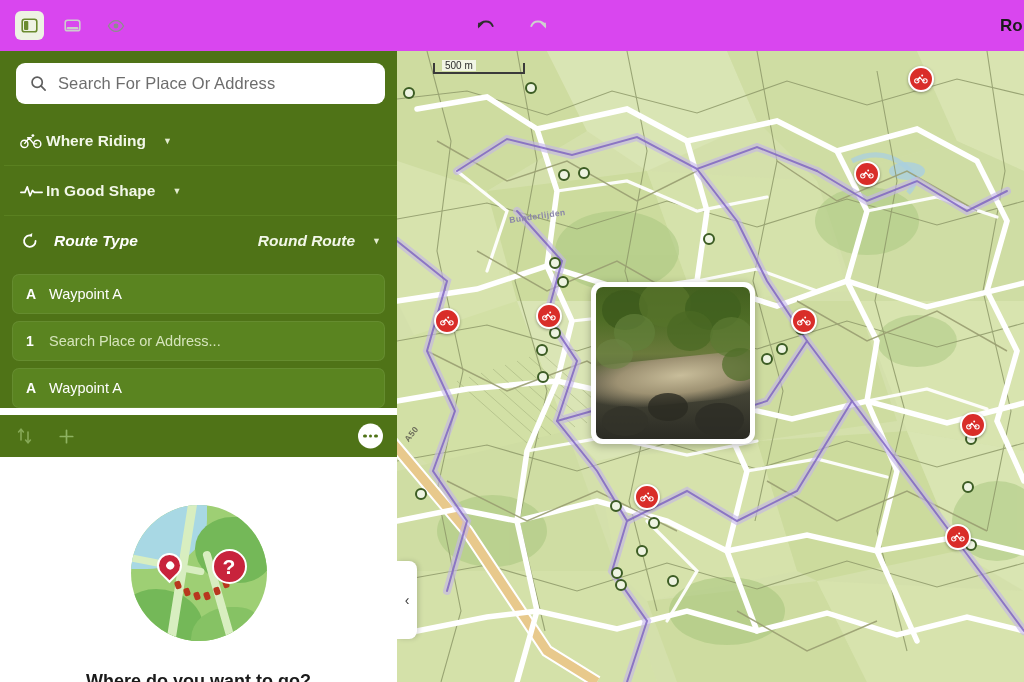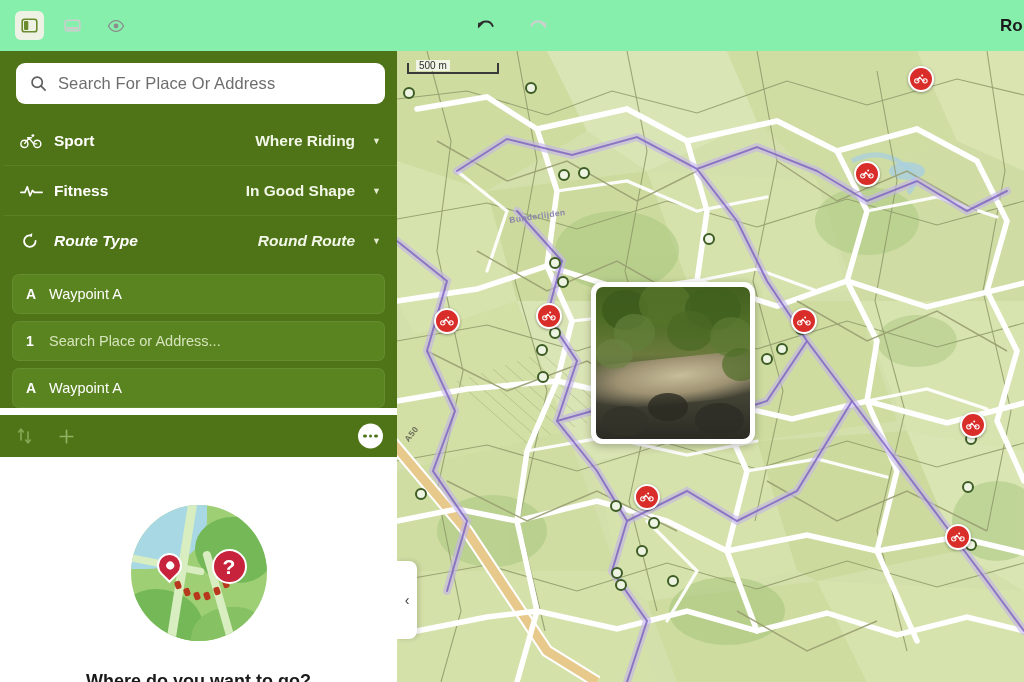--- a/index.html
+++ b/index.html
@@ -8,21 +8,21 @@
     overflow: hidden;
     font-family: "Liberation Sans", sans-serif;
     background: #ffffff;
   }
   #app { position: relative; width: 1024px; height: 682px; overflow: hidden; }
 
   
   .toolbar {
     position: absolute; top: 0; left: 0;
     width: 1024px; height: 51px;
-    background: #86efac;
+    background: #d946ef;
     display: flex; align-items: center;
     z-index: 40;
   }
   .tb-left { display: flex; align-items: center; gap: 14px; padding-left: 15px; }
   .tb-btn {
     width: 29px; height: 29px;
     display: flex; align-items: center; justify-content: center;
     border-radius: 6px;
   }
   .tb-btn.active { background: #eef2e4; }
@@ -161,21 +161,21 @@
 
   
   .map {
     position: absolute; top: 51px; left: 397px;
     width: 627px; height: 631px;
     overflow: hidden;
     background: #cfdca6;
   }
   .map-canvas { position: absolute; inset: 0; }
   .scale-bar {
-    position: absolute; left: 10px; top: 12px;
+    position: absolute; left: 36px; top: 12px;
     z-index: 12;
     display: flex; flex-direction: column; align-items: center;
   }
   .scale-line {
     width: 92px; height: 11px;
     border: 2px solid #3a3a3a; border-top: none;
   }
   .scale-label {
     position: absolute; left: 9px; top: -3px;
     font-size: 10px; color: #2d2d2d;
@@ -291,32 +291,30 @@
       <div class="opt-row">
         <span class="opt-icon">
           <svg width="22" height="16" viewBox="0 0 26 18">
             <circle cx="5.2" cy="12.4" r="4.2" fill="none" stroke="#ffffff" stroke-width="1.7"></circle>
             <circle cx="20.4" cy="12.4" r="4.2" fill="none" stroke="#ffffff" stroke-width="1.7"></circle>
             <path d="M5.2 12.4 L10.6 5.4 L16.2 12.4 L20.4 12.4" fill="none" stroke="#ffffff" stroke-width="1.7" stroke-linejoin="round"></path>
             <path d="M9 5.2 L13.6 5.2" stroke="#ffffff" stroke-width="1.7" stroke-linecap="round"></path>
             <circle cx="15.2" cy="2.6" r="1.7" fill="#ffffff"></circle>
           </svg>
         </span>
-        <span class="opt-label">Sport</span>
         <span class="opt-value">Where Riding</span>
         <span class="opt-caret">▼</span>
       </div>
 
       <div class="opt-row">
         <span class="opt-icon">
           <svg width="23" height="16" viewBox="0 0 26 18">
             <path d="M1 10.5 L5.6 10.5 L8.2 4.2 L11.4 14.4 L14 8.4 L16.2 10.5 L25 10.5" fill="none" stroke="#ffffff" stroke-width="1.9" stroke-linecap="round" stroke-linejoin="round"></path>
           </svg>
         </span>
-        <span class="opt-label">Fitness</span>
         <span class="opt-value">In Good Shape</span>
         <span class="opt-caret">▼</span>
       </div>
 
       <div class="opt-row">
         <span class="opt-icon">
           <svg width="20" height="18" viewBox="0 0 20 20">
             <path d="M16.2 10 A6.4 6.4 0 1 1 11.4 3.9" fill="none" stroke="#ffffff" stroke-width="2" stroke-linecap="round"></path>
             <path d="M12.6 1 L12 5.2 L8.1 4.2 Z" fill="#ffffff"></path>
           </svg>

